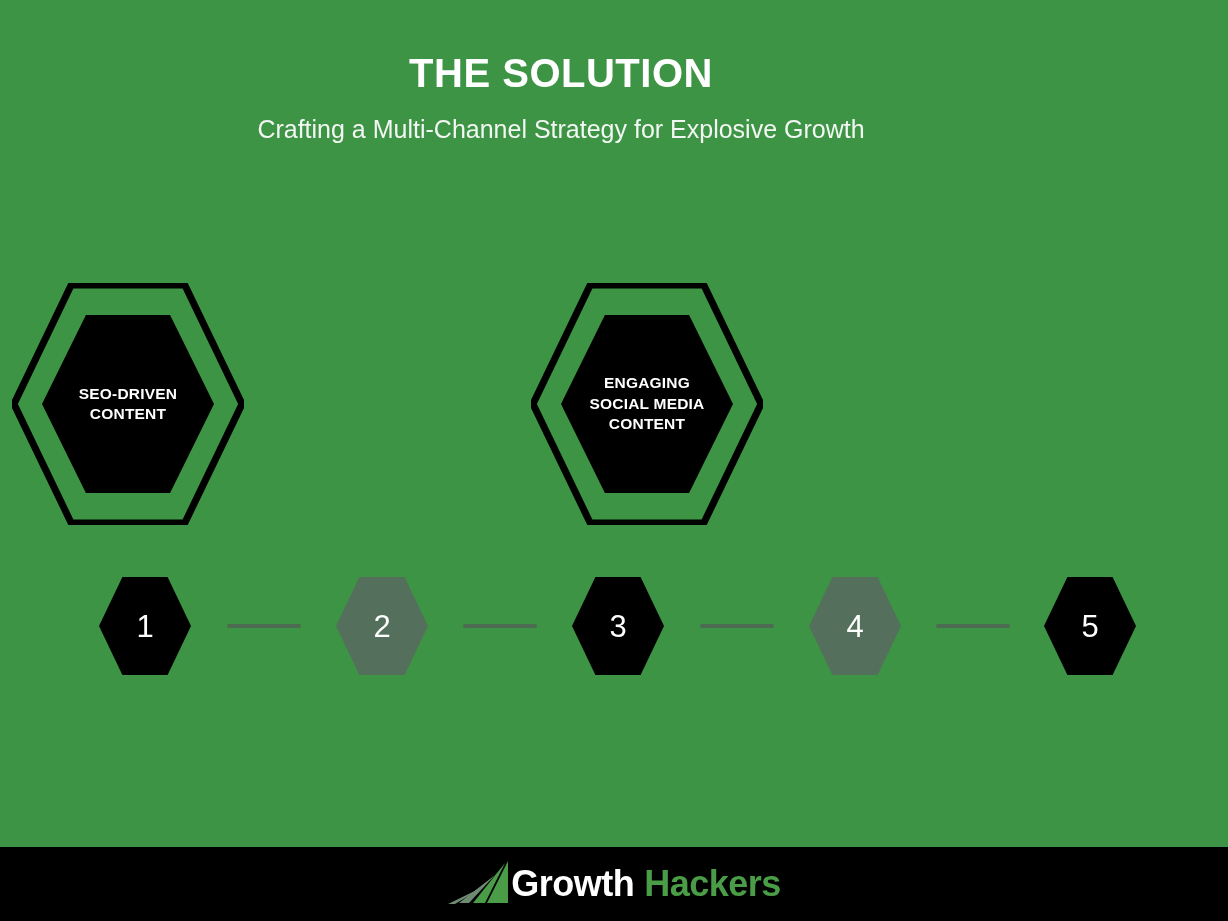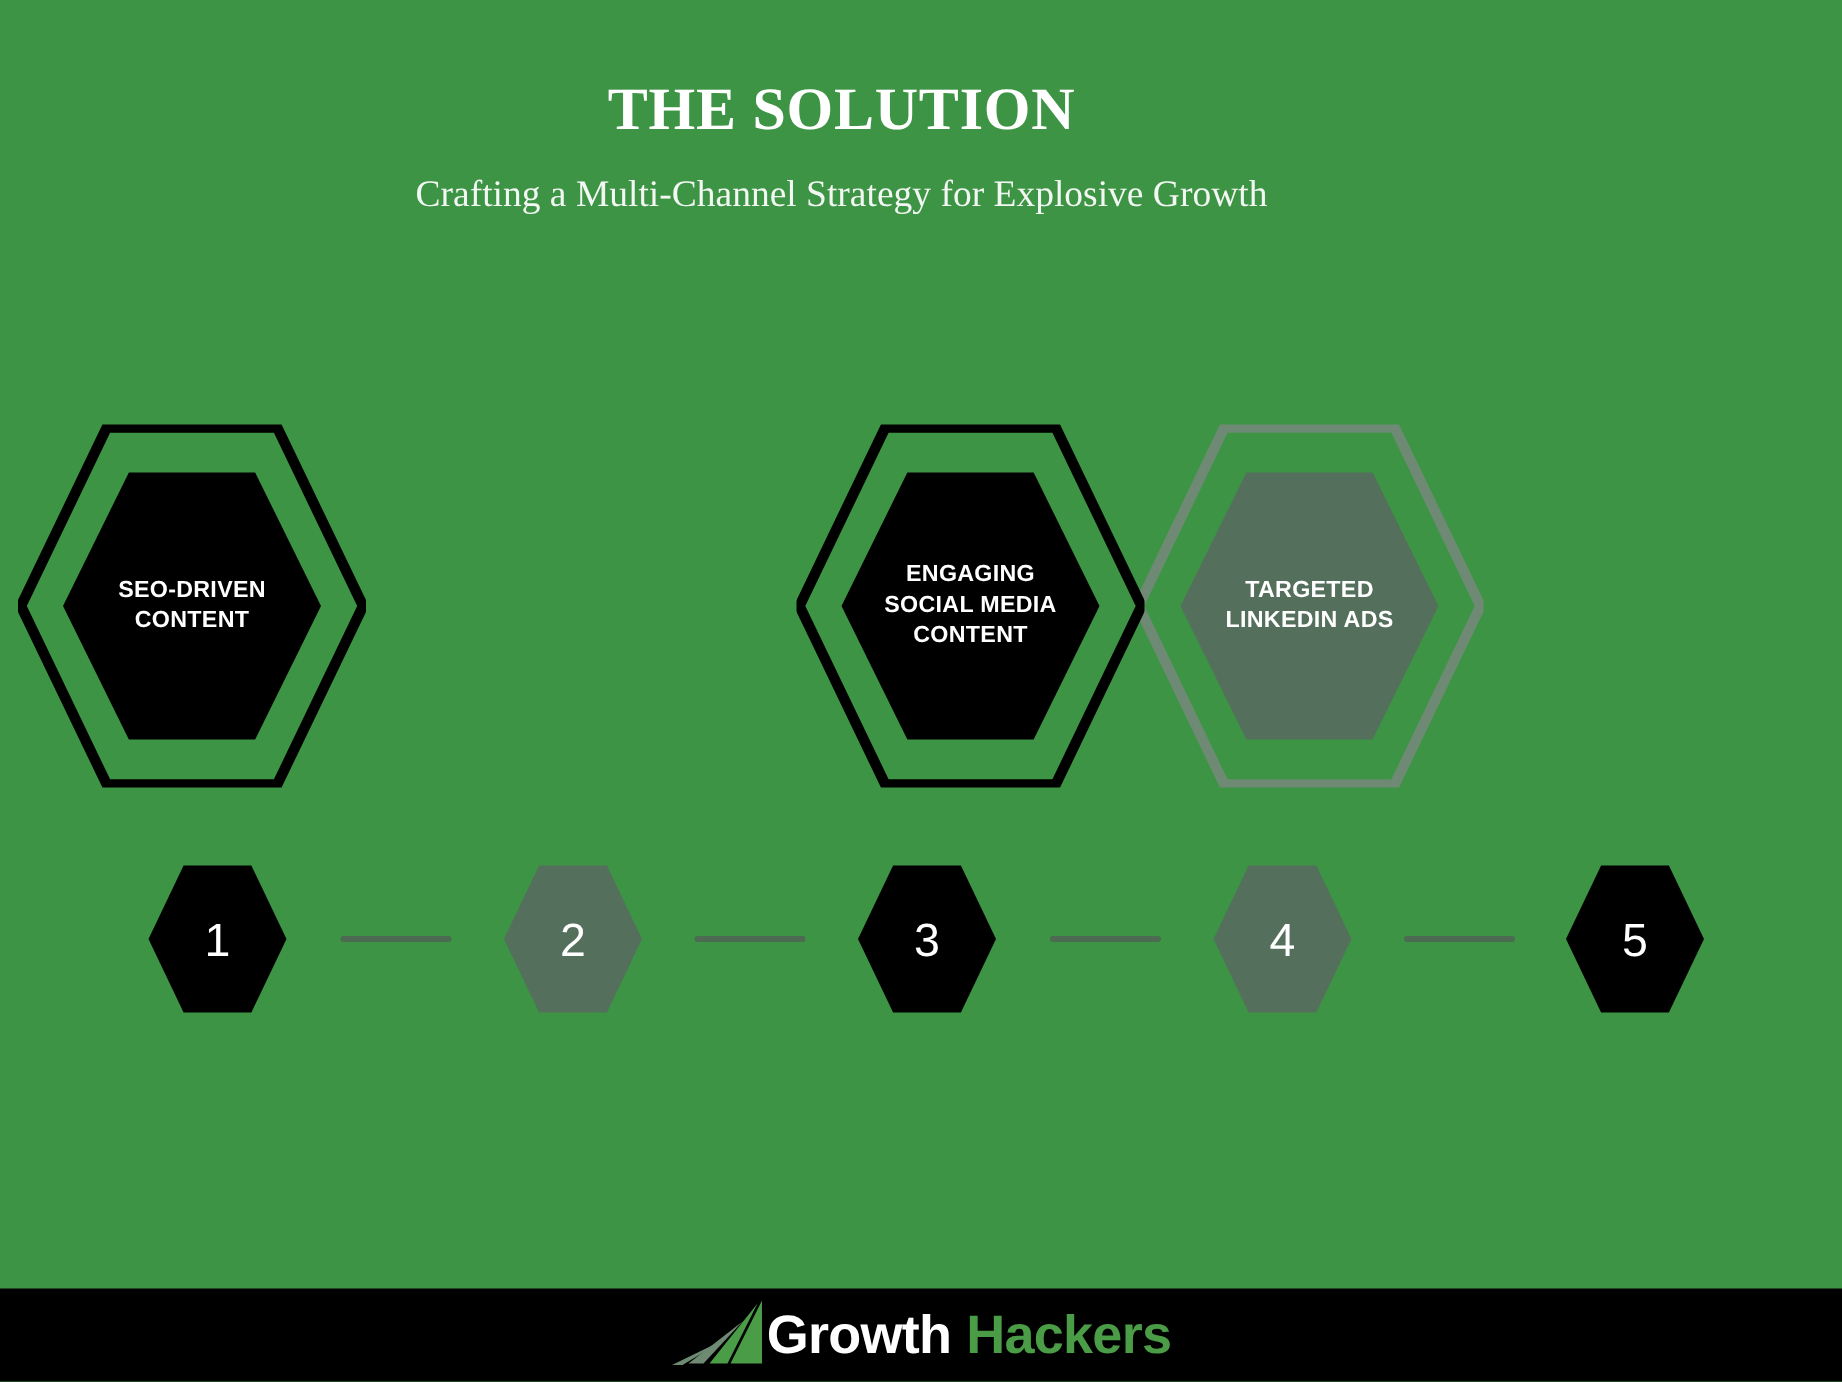--- a/index.html
+++ b/index.html
@@ -22,21 +22,20 @@
     background: #3d9444;
   }
 
   
   .header {
     position: absolute;
     top: 0;
     left: 0;
     width: 1122px;
     text-align: center;
-    font-family: Liberation Serif, serif;
   }
   .slide-title {
     margin: 0;
     padding-top: 52px;
     font-size: 40px;
     font-weight: bold;
     color: #ffffff;
     letter-spacing: 0.5px;
     line-height: 1.05;
   }
@@ -131,21 +130,21 @@
     top: 48px;
     border-radius: 2px;
   }
 
   
   .footer {
     position: absolute;
     left: 0;
     bottom: 0;
     width: 1228px;
-    height: 62px;
+    height: 74px;
     background: #000000;
     display: flex;
     align-items: center;
     justify-content: center;
   }
   .logo {
     display: flex;
     align-items: center;
     height: 52px;
   }
@@ -180,27 +179,20 @@
           <polygon points="73.9,32.0 158.1,32.0 202.0,121.0 158.1,210.0 73.9,210.0 30.0,121.0" fill="#000000"></polygon>
         </svg>
         <div class="hex-label">SEO-DRIVEN<br>CONTENT</div>
       </div>
       <div class="hex-unit" style="left: 531px; z-index: 3;">
         <svg width="232" height="242" viewBox="0 0 232 242">
           <polygon points="59.2,2.0 172.8,2.0 230.0,121.0 172.8,240.0 59.2,240.0 2.0,121.0" fill="none" stroke="#000000" stroke-width="7"></polygon>
           <polygon points="73.9,32.0 158.1,32.0 202.0,121.0 158.1,210.0 73.9,210.0 30.0,121.0" fill="#000000"></polygon>
         </svg>
         <div class="hex-label">ENGAGING<br>SOCIAL MEDIA<br>CONTENT</div>
-      </div>
-      <div class="hex-unit" style="left: 757px; z-index: 2;">
-        <svg width="232" height="242" viewBox="0 0 232 242">
-          <polygon points="59.2,2.0 172.8,2.0 230.0,121.0 172.8,240.0 59.2,240.0 2.0,121.0" fill="none" stroke="#6e8a74" stroke-width="7"></polygon>
-          <polygon points="73.9,32.0 158.1,32.0 202.0,121.0 158.1,210.0 73.9,210.0 30.0,121.0" fill="#54705c"></polygon>
-        </svg>
-        <div class="hex-label">TARGETED<br>LINKEDIN ADS</div>
       </div>
     </div>
 
   <div class="num-row" id="num-row">
       <div class="connector" style="left: 226.5px; width: 74px;"></div>
       <div class="connector" style="left: 463px; width: 74px;"></div>
       <div class="connector" style="left: 699.5px; width: 74px;"></div>
       <div class="connector" style="left: 935.5px; width: 74px;"></div>
       <div class="num-hex" style="left: 98px;">
         <svg width="94" height="100" viewBox="0 0 94 100">

